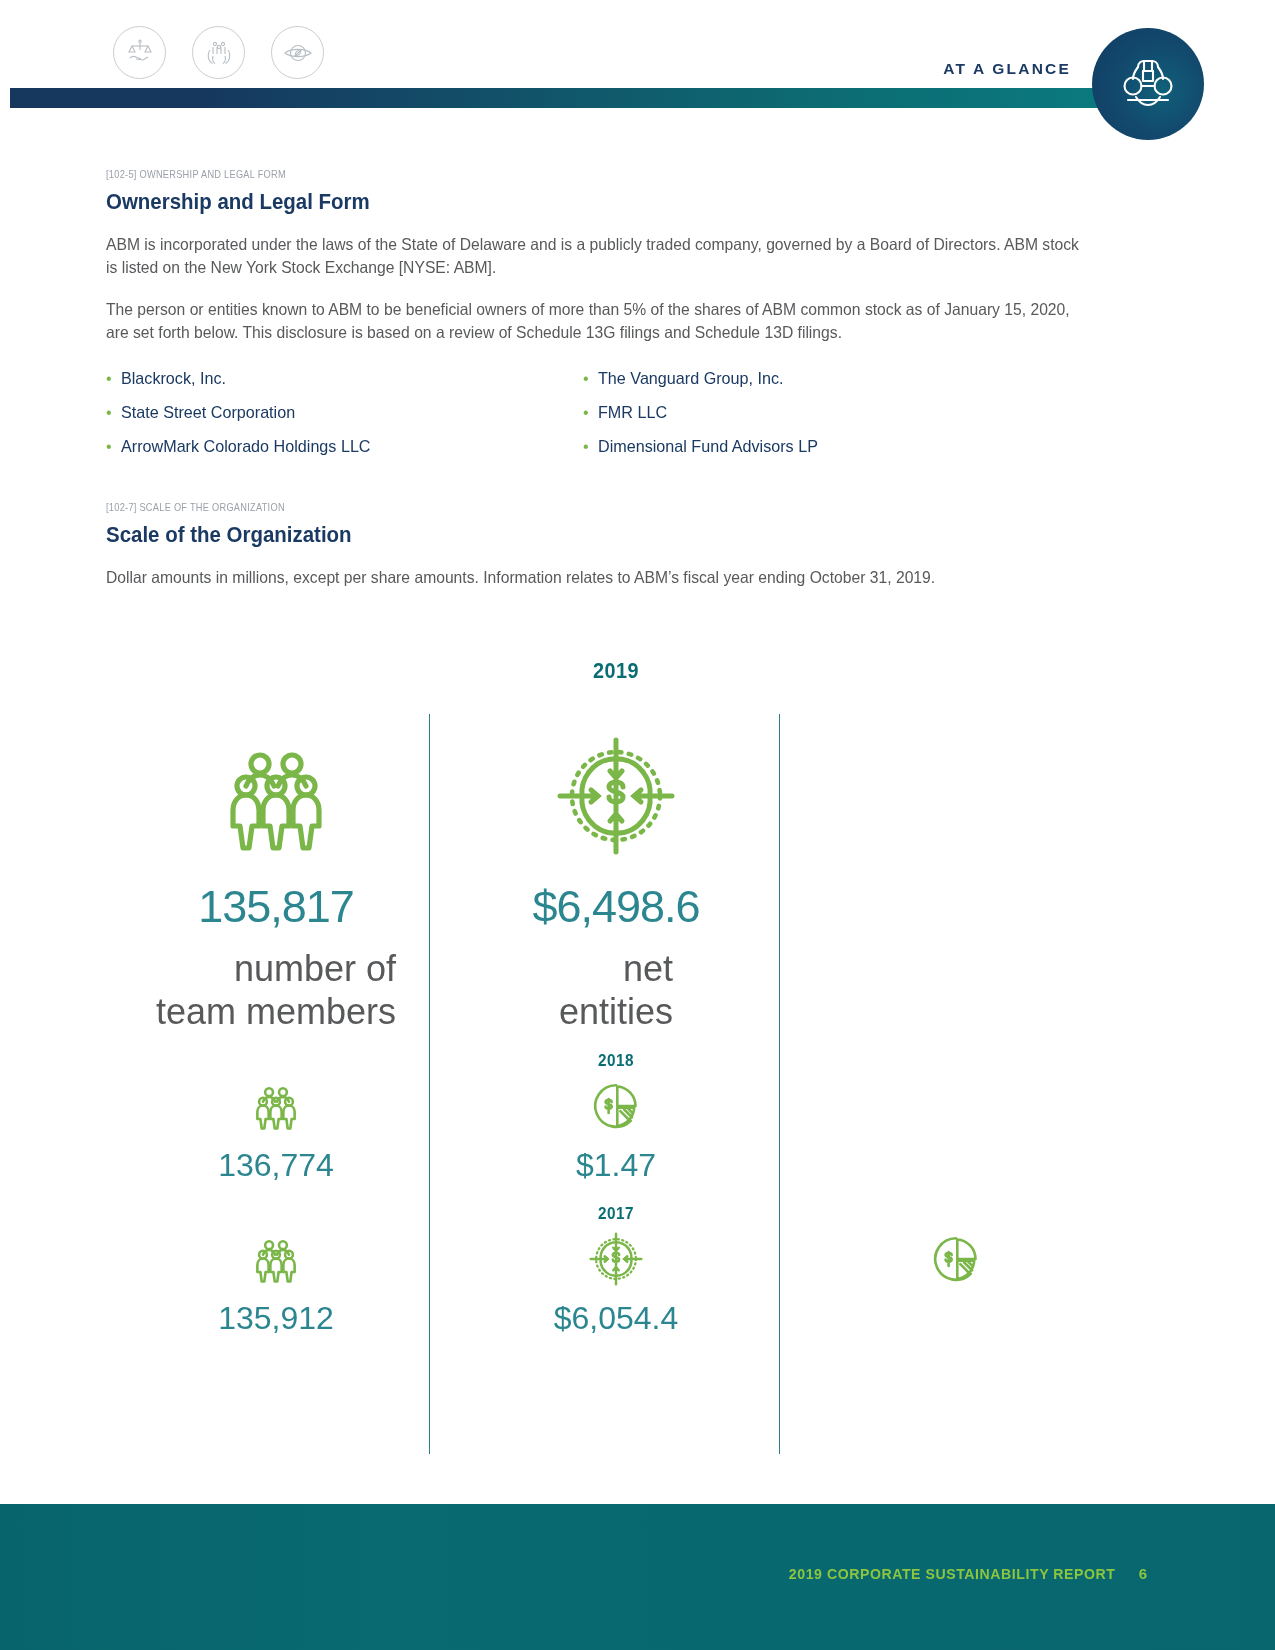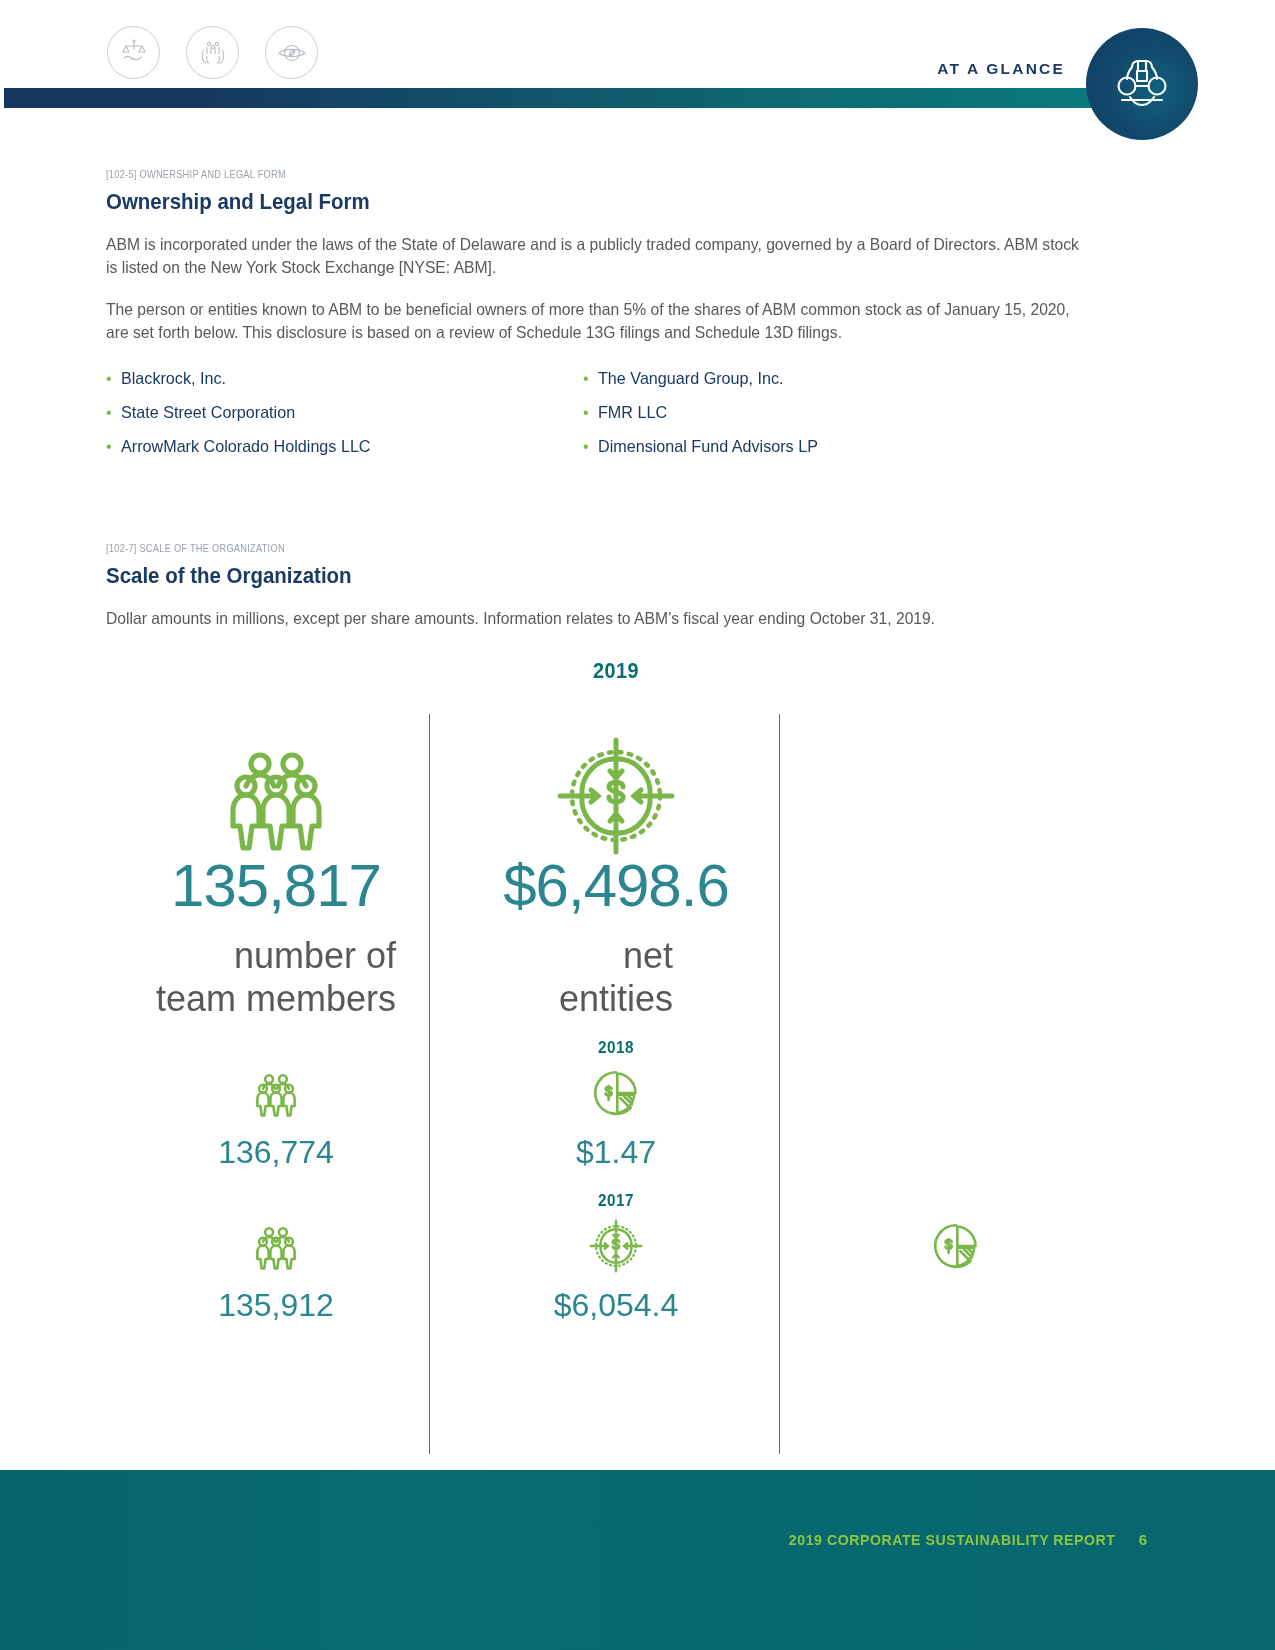--- a/index.html
+++ b/index.html
@@ -5,21 +5,21 @@
   * { box-sizing: border-box; margin: 0; padding: 0; }
   html, body {
     width: 1275px; height: 1650px;
     background: #ffffff;
     font-family: "Liberation Sans", sans-serif;
     overflow: hidden;
   }
   .page { position: relative; width: 1275px; height: 1650px; background:#fff; }
 
   
-  .header { position: absolute; top:0; left:4px; width:1261px; height:150px; }
+  .header { position: absolute; top:0; left:10px; width:1261px; height:150px; }
   .header-icons { position:absolute; top:26px; left:103px; display:flex; gap:26px; }
   .hicon {
     width:53px; height:53px; border-radius:50%;
     border:1.2px solid #c9cdd2; display:flex; align-items:center; justify-content:center;
   }
   .hicon svg { display:block; }
   .at-a-glance {
     position:absolute; right:200px; top:60px;
     font-size:15.5px; letter-spacing:2.2px; color:#1b3a63; font-weight:600;
   }
@@ -51,57 +51,57 @@
   }
   .owners {
     margin-top:24px; display:grid; grid-template-columns: 477px 477px;
     row-gap:14px;
   }
   .owner-item { display:flex; align-items:baseline; gap:9px; }
   .owner-bullet { color:#7ab648; font-size:16px; line-height:1; }
   .owner-label {
     font-size:17px; color:#1b3a63; transform:scaleX(0.95); transform-origin:left center;
   }
-  .block2 { margin-top:85px; }
+  .block2 { margin-top:44px; }
 
   
   .info { position:absolute; left:106px; top:658px; width:1020px; }
   .year-label {
     text-align:center; font-size:22px; font-weight:bold; color:#0a6d72;
     letter-spacing:0.5px; transform:scaleX(0.9);
   }
   .cols { position:relative; display:grid; grid-template-columns: 1fr 1fr 1fr; }
   .divider {
     position:absolute; top:30px; width:1px; background:#2b7f86;
   }
   .col { display:flex; flex-direction:column; align-items:center; }
   .big-icon { margin-top:52px; height:120px; display:flex; align-items:center; justify-content:center; }
   .big-number {
-    font-size:60px; color:#2b8690; line-height:1; margin-top:0; font-weight:300;
+    font-size:45px; color:#2b8690; line-height:1; margin-top:28px; font-weight:300;
     font-family:"Liberation Sans Narrow","Liberation Sans",sans-serif;
     letter-spacing:-1px;
   }
   .caption {
     font-size:36px; color:#58595b; text-align:right; line-height:1.2; margin-top:18px;
     font-family:"Liberation Sans Narrow","Liberation Sans",sans-serif; font-weight:300;
   }
   .sub-row { display:grid; grid-template-columns:1fr 1fr 1fr; }
   .sub-year {
     text-align:center; font-size:17px; font-weight:bold; color:#0a6d72;
     letter-spacing:0.5px; transform:scaleX(0.9);
   }
   .sub-icon { height:70px; display:flex; align-items:center; justify-content:center; }
   .sub-number {
     font-size:32px; color:#2b8690; text-align:center; font-weight:300; margin-top:6px;
     font-family:"Liberation Sans Narrow","Liberation Sans",sans-serif;
   }
 
   
   .footer {
-    position:absolute; left:0; bottom:0; width:1275px; height:180px;
+    position:absolute; left:0; bottom:0; width:1275px; height:146px;
     background: linear-gradient(to right, #07646c 0%, #096a71 30%, #07666e 100%);
   }
   .footer-text {
     position:absolute; right:160px; top:61px;
     font-size:15px; font-weight:bold; color:#8cc63f; letter-spacing:0.6px;
     transform:scaleX(0.94); transform-origin:right center;
   }
   .footer-page {
     position:absolute; right:128px; top:61px;
     font-size:15px; font-weight:bold; color:#8cc63f;

